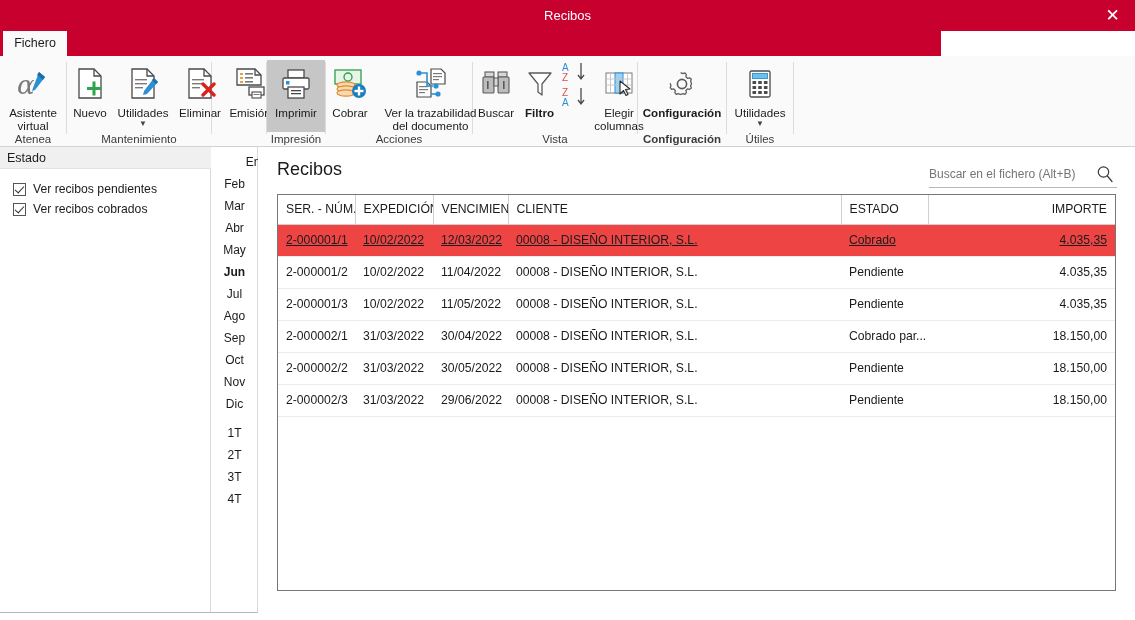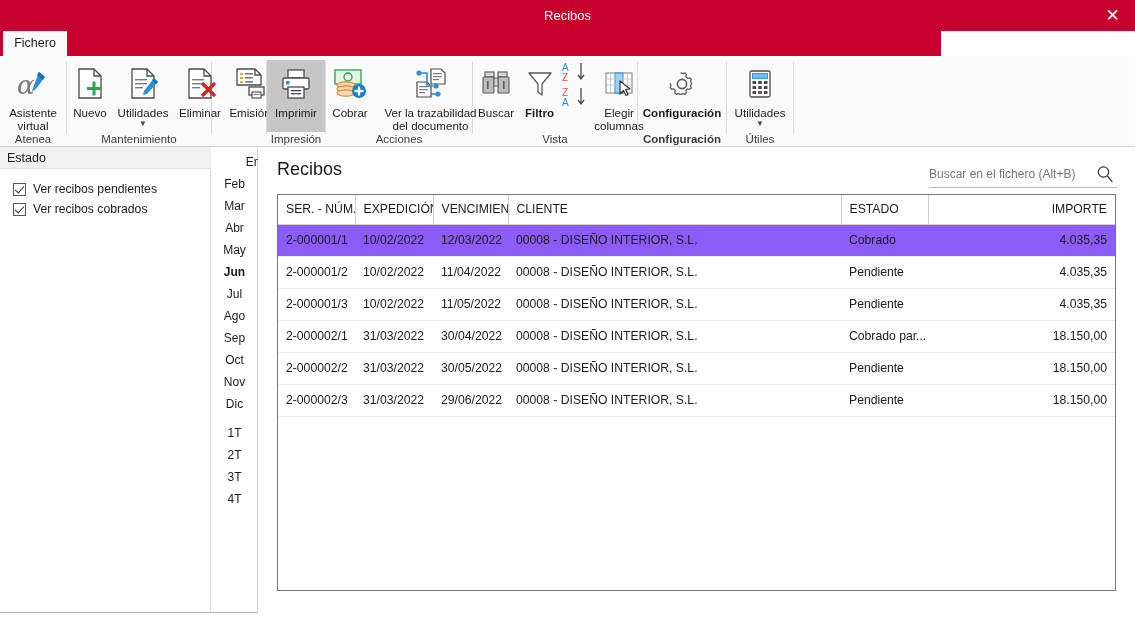--- a/index.html
+++ b/index.html
@@ -132,21 +132,21 @@
     text-align:left; padding:0 8px; border-right:1px solid #d0d0d0;
     border-bottom:1px solid #d0d0d0; background:#ffffff;
     white-space:nowrap; overflow:hidden;
   }
   table.tbl th.num { text-align:right; border-right:none; }
   table.tbl td {
     height:32px; font-size:12.2px; color:#1b1b1b; padding:0 8px;
     border-bottom:1px solid #ececec; white-space:nowrap; overflow:hidden;
   }
   table.tbl td.num { text-align:right; }
-  table.tbl tr.selected td { background:#8b5cf6; }
+  table.tbl tr.selected td { background:#ef4444;text-decoration:underline; }
 
   .col-ser  { width:77px; }
   .col-exp  { width:78px; }
   .col-ven  { width:75px; }
   .col-cli  { width:333px; }
   .col-est  { width:87px; }
   .col-imp  { width:187px; }
 </style>
 </head>
 <body>

